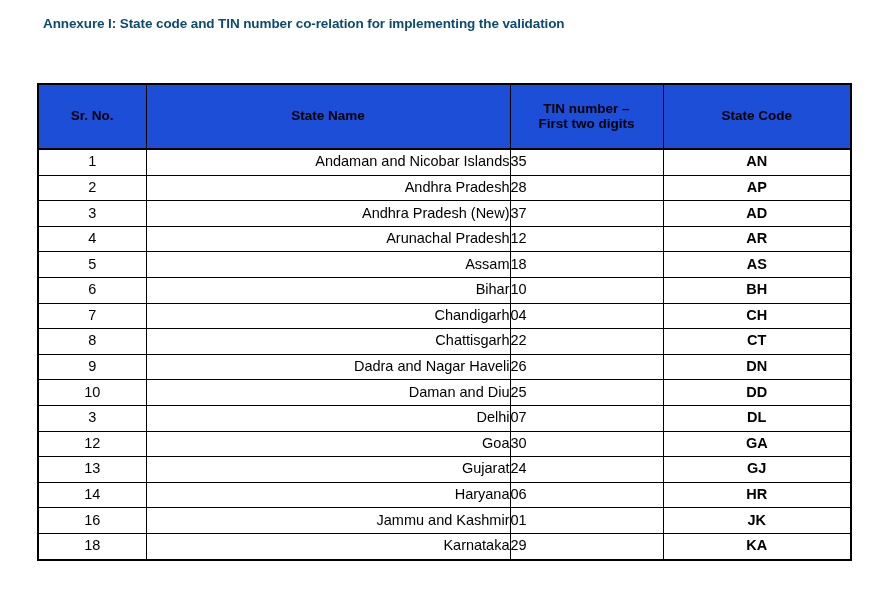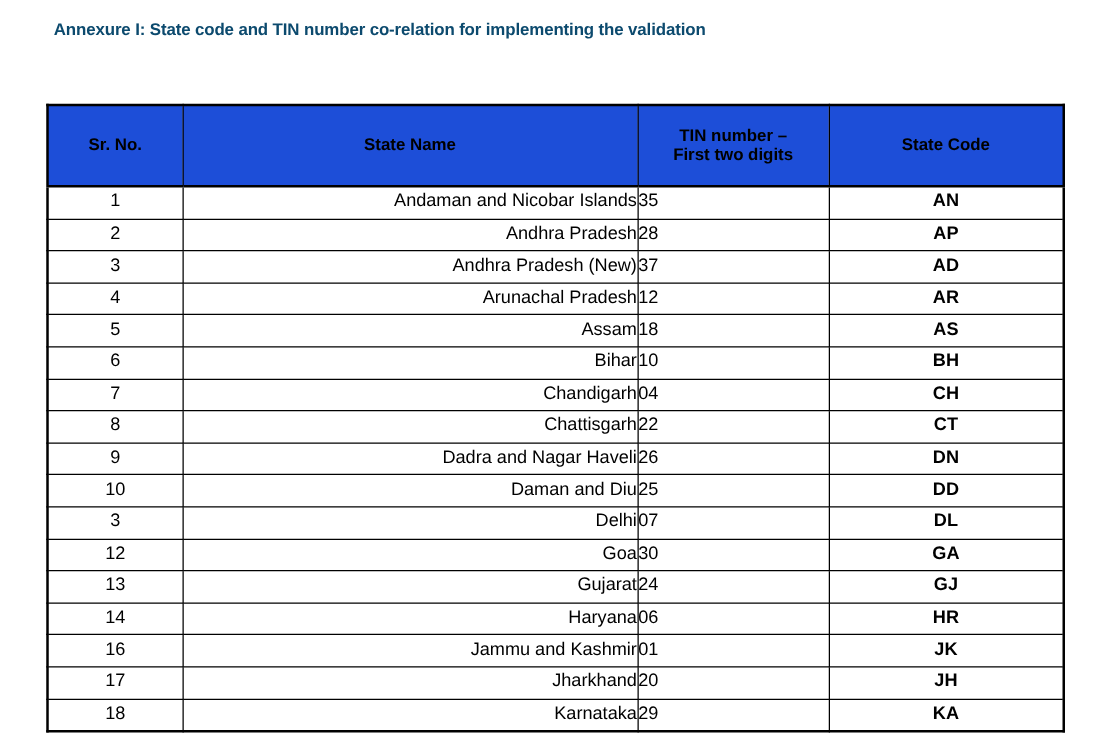--- a/index.html
+++ b/index.html
@@ -186,26 +186,20 @@
           <td class="cell-tin">06</td>
           <td class="cell-code">HR</td>
         </tr>
         <tr>
           <td class="cell-sr">16</td>
           <td class="cell-name">Jammu and Kashmir</td>
           <td class="cell-tin">01</td>
           <td class="cell-code">JK</td>
         </tr>
         <tr>
-          <td class="cell-sr">17</td>
-          <td class="cell-name">Jharkhand</td>
-          <td class="cell-tin">20</td>
-          <td class="cell-code">JH</td>
-        </tr>
-        <tr>
           <td class="cell-sr">18</td>
           <td class="cell-name">Karnataka</td>
           <td class="cell-tin">29</td>
           <td class="cell-code">KA</td>
         </tr>
       </tbody>
   </table>
 </div>
 
 </body></html>

